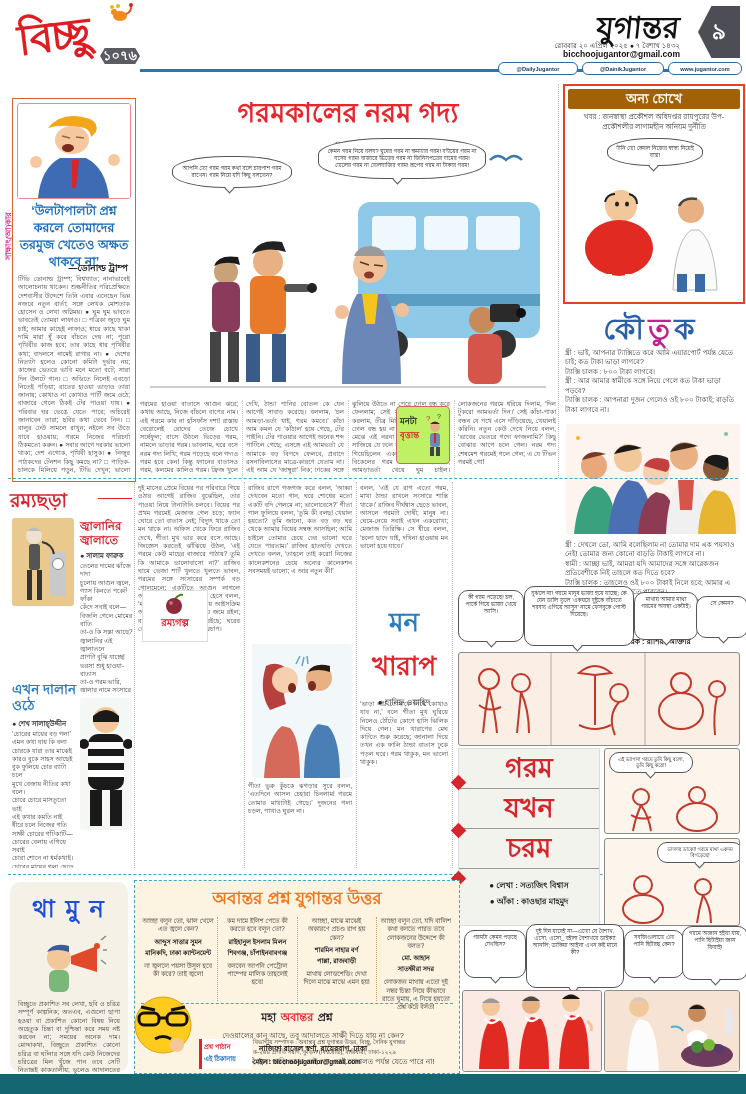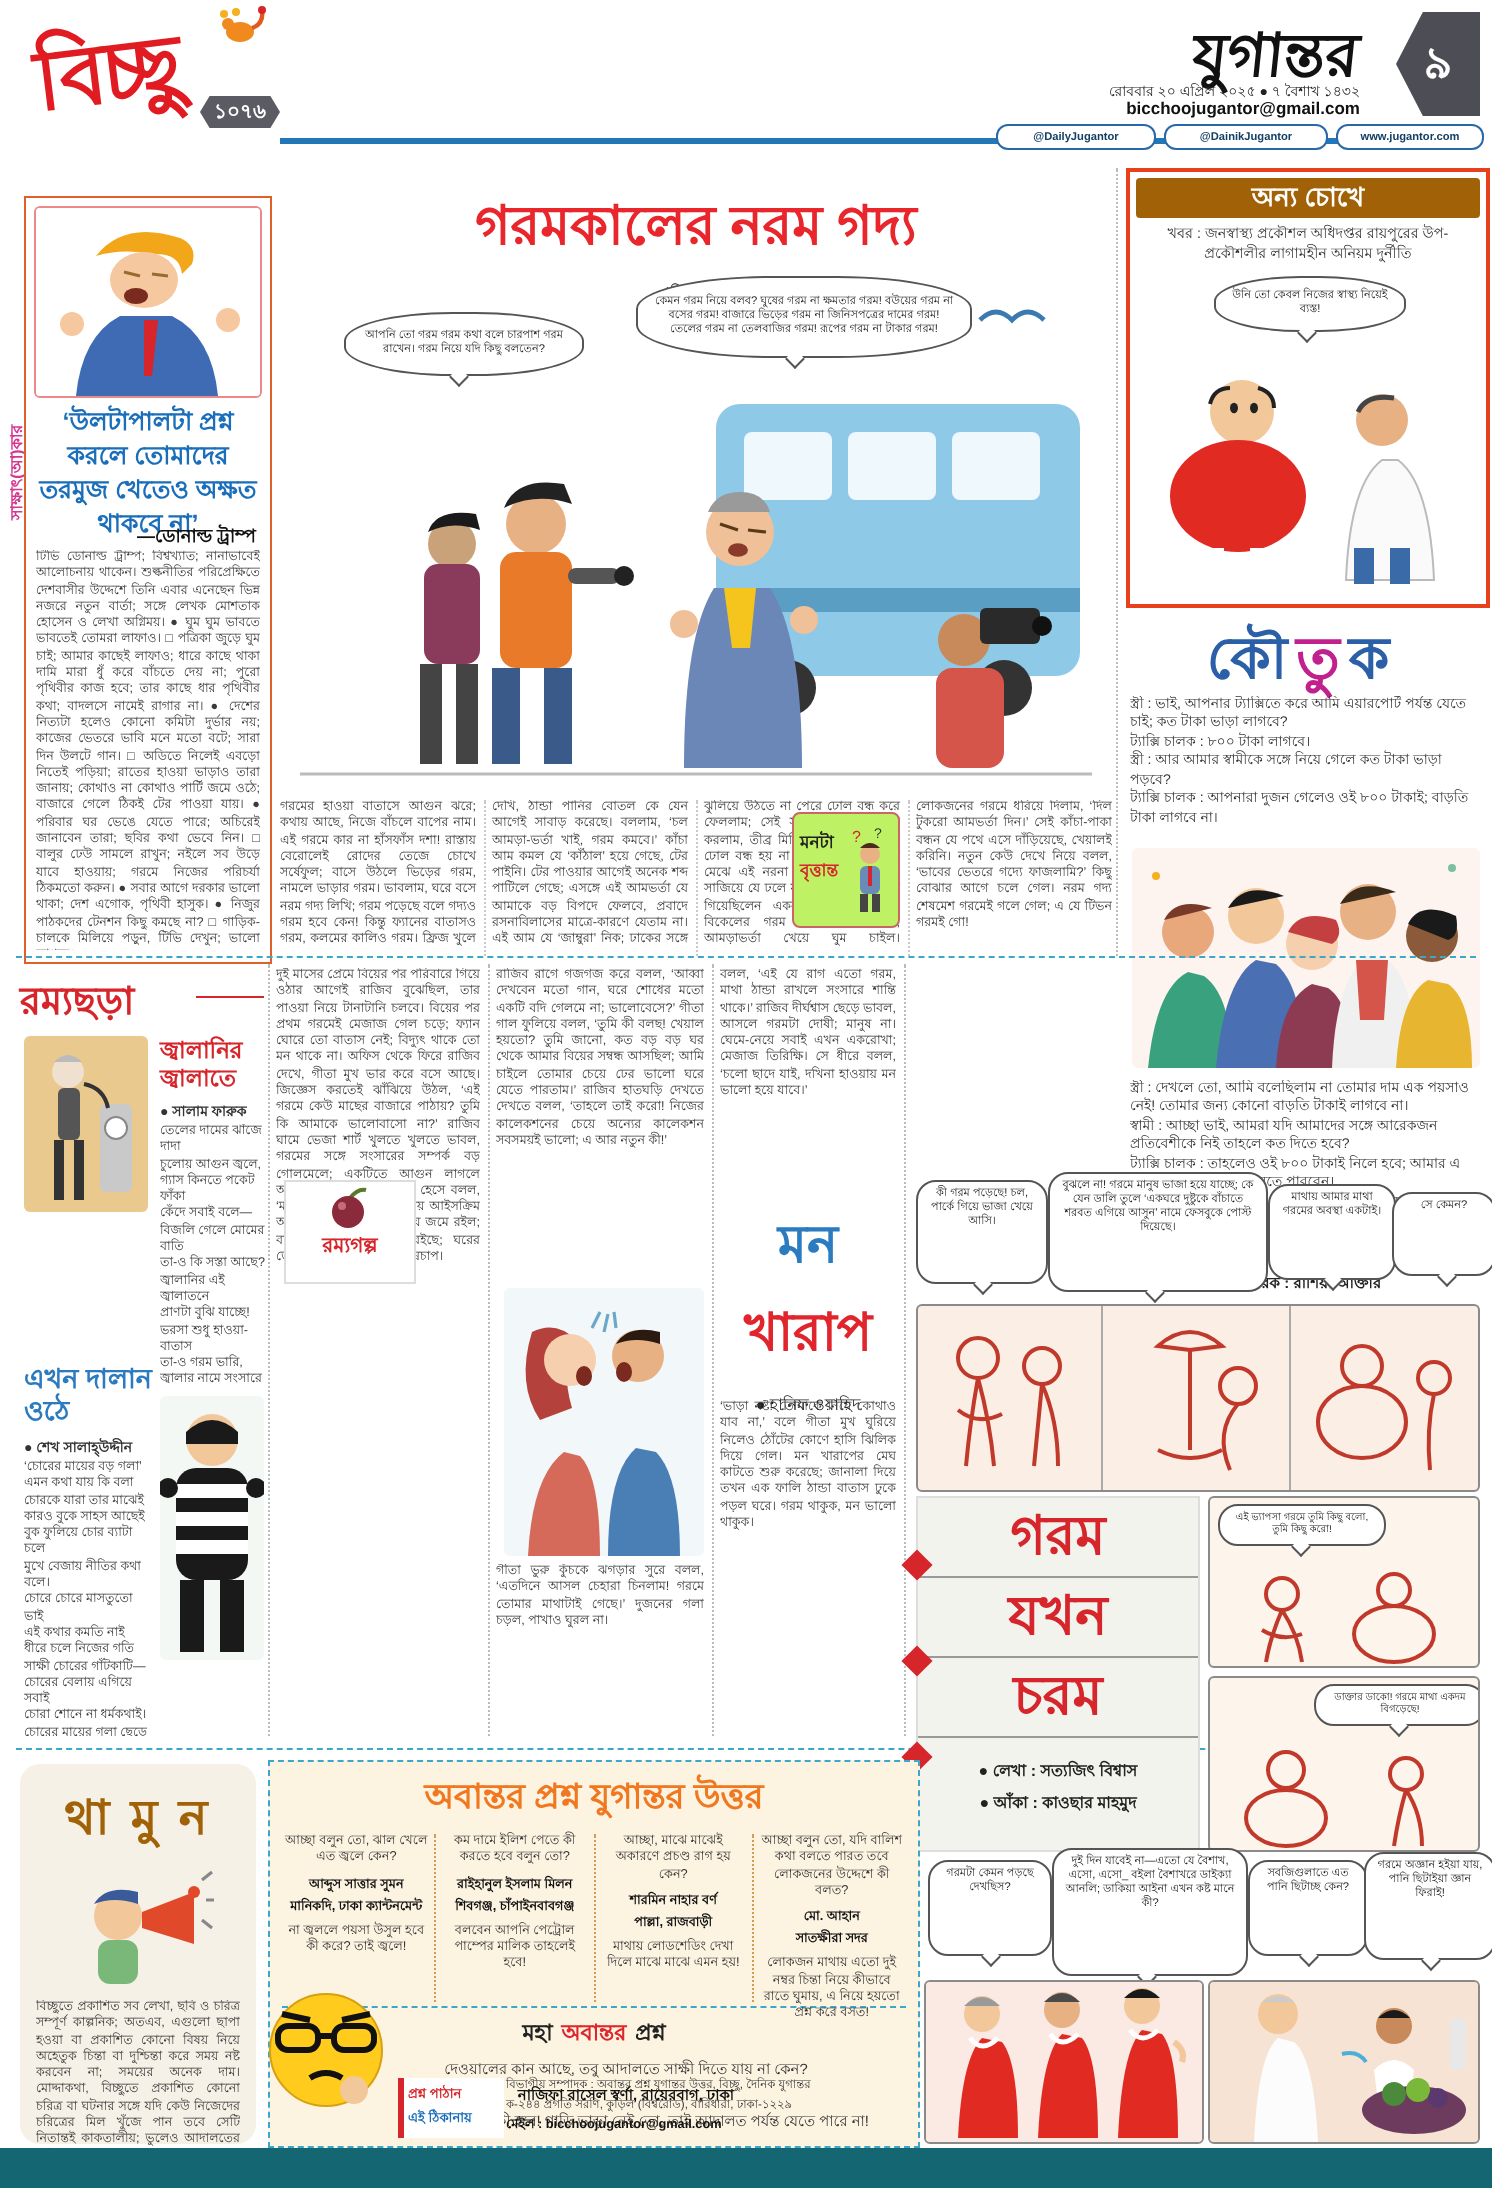--- a/index.html
+++ b/index.html
@@ -32,21 +32,21 @@
       <div class="abs" style="left:0;top:2px;font-size:42px;font-weight:900;color:#e01b22;transform:rotate(-7deg);letter-spacing:-2px;">বিচ্ছু</div>
       <svg class="abs" style="left:90px;top:0px;" width="26" height="22" viewBox="0 0 26 22">
         <ellipse cx="12" cy="14" rx="7" ry="5" fill="#f08a1e"></ellipse>
         <circle cx="6" cy="10" r="3" fill="#f08a1e"></circle>
         <path d="M18 12 q6 -2 5 -9" stroke="#e05a1e" stroke-width="2.2" fill="none"></path>
         <circle cx="23" cy="3" r="2" fill="#d6252b"></circle>
         <circle cx="4" cy="5" r="2" fill="#f5b01e"></circle>
           <circle cx="10" cy="4" r="2" fill="#f5b01e"></circle>
       </svg>
     </div>
-    <div class="abs" style="left:100px;top:48px;width:40px;height:16px;background:#5b5b63;color:#fff;font-size:10px;font-weight:bold;display:flex;align-items:center;justify-content:center;clip-path:polygon(12% 0,88% 0,100% 50%,88% 100%,12% 100%,0 50%);">১০৭৬</div>
+    <div class="abs" style="left:100px;top:48px;width:40px;height:16px;background:#5b5b63;color:#fff;font-size:13px;font-weight:bold;display:flex;align-items:center;justify-content:center;clip-path:polygon(12% 0,88% 0,100% 50%,88% 100%,12% 100%,0 50%);">১০৭৬</div>
 
     <div class="abs" style="left:520px;top:4px;width:160px;height:34px;font-size:30px;font-weight:900;color:#111;transform:skewX(-6deg);text-align:right;">যুগান্তর</div>
     <div class="abs" style="left:470px;top:40px;width:210px;font-size:7px;text-align:right;color:#222;">রোববার ২০ এপ্রিল ২০২৫ ● ৭ বৈশাখ ১৪৩২</div>
     <div class="abs" style="left:470px;top:49px;width:210px;font-size:8.5px;font-weight:bold;text-align:right;color:#111;">bicchoojugantor@gmail.com</div>
 
     <div class="abs" style="left:698px;top:6px;width:42px;height:52px;background:#4d4d55;color:#fff;font-size:22px;font-weight:bold;display:flex;align-items:center;justify-content:center;clip-path:polygon(32% 0,100% 0,100% 100%,32% 100%,0 50%);">৯</div>
 
     <div class="abs" style="left:140px;top:69px;width:598px;height:2.5px;background:#2177b8;"></div>
     <div class="abs" style="left:498px;top:62px;width:78px;height:11px;background:#fff;border:1px solid #2a69a8;border-radius:6px;font-size:5.6px;color:#143f63;display:flex;align-items:center;justify-content:center;font-weight:bold;">@DailyJugantor</div>
     <div class="abs" style="left:582px;top:62px;width:80px;height:11px;background:#fff;border:1px solid #2a69a8;border-radius:6px;font-size:5.6px;color:#143f63;display:flex;align-items:center;justify-content:center;font-weight:bold;">@DainikJugantor</div>
@@ -369,21 +369,21 @@
       <g stroke="#c0392b" stroke-width="2" fill="none">
         <ellipse cx="38" cy="36" rx="20" ry="14"></ellipse>
           <circle cx="38" cy="12" r="9"></circle>
         <circle cx="98" cy="14" r="8"></circle>
           <path d="M98 22 q-4 14 -6 28 M98 22 q8 12 8 28"></path>
       </g>
     </svg>
   </div>
 
   <div class="abs" style="left:10px;top:882px;width:118px;height:190px;background:#f6f1e7;border-radius:10px;">
-    <div style="font-size:24px;font-weight:900;color:#a16207;text-align:center;margin-top:8px;letter-spacing:2px;">থা মু ন</div>
+    <div style="font-size:24px;font-weight:900;color:#1d4ed8;text-align:center;margin-top:8px;letter-spacing:2px;">থা মু ন</div>
     <svg style="margin:4px auto 0;display:block;" width="76" height="62" viewBox="0 0 76 62">
       <circle cx="28" cy="24" r="12" fill="#f2c79a"></circle>
       <path d="M16 18 q6 -10 22 -6 l0 6 q-12 -4 -22 0z" fill="#3a5a9a"></path>
       <path d="M40 22 l26 -10 l0 26 l-26 -8z" fill="#e04a2a"></path>
       <circle cx="66" cy="12" r="3" fill="#e04a2a"></circle>
       <rect x="18" y="36" width="20" height="22" rx="6" fill="#7ab87a"></rect>
       <path d="M70 6 l5 -4 M72 16 l6 0 M70 26 l5 4" stroke="#888" stroke-width="1.6"></path>
     </svg>
     <div class="tiny" style="margin:4px 8px;height:96px;overflow:hidden;">বিচ্ছুতে প্রকাশিত সব লেখা, ছবি ও চরিত্র সম্পূর্ণ কাল্পনিক; অতএব, এগুলো ছাপা হওয়া বা প্রকাশিত কোনো বিষয় নিয়ে অহেতুক চিন্তা বা দুশ্চিন্তা করে সময় নষ্ট করবেন না; সময়ের অনেক দাম। মোদ্দাকথা, বিচ্ছুতে প্রকাশিত কোনো চরিত্র বা ঘটনার সঙ্গে যদি কেউ নিজেদের চরিত্রের মিল খুঁজে পান তবে সেটি নিতান্তই কাকতালীয়; ভুলেও আদালতের কাঠগড়ায় বসে পড়বেন না; এর জন্য কোনোভাবেই বিচ্ছু দায়ী নয়।</div>
   </div>

